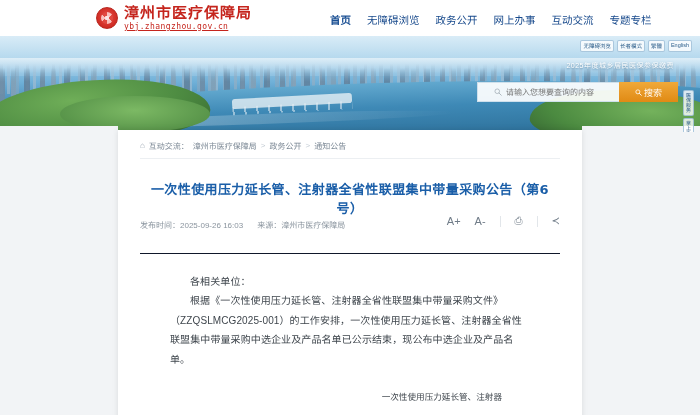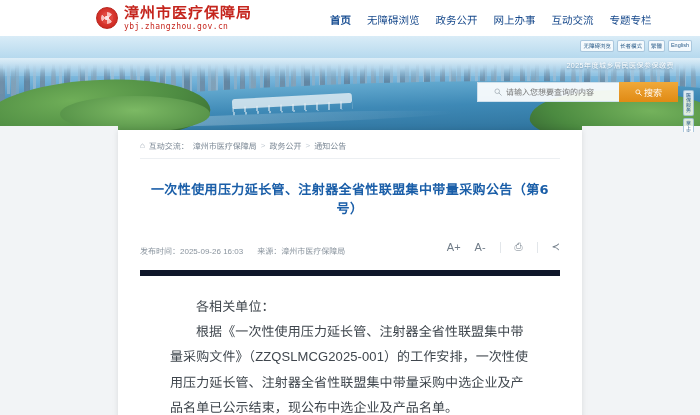--- a/index.html
+++ b/index.html
@@ -65,20 +65,21 @@
     letter-spacing: 1px;
     white-space: nowrap;
     font-family: "DejaVu Sans", "Liberation Sans", sans-serif;
   }
   .logo-domain {
     font-size: 8px;
     color: #c5251d;
     letter-spacing: .4px;
     margin-top: 2px;
     font-family: "DejaVu Sans Mono", monospace;
+    text-decoration: underline;
   }
   .nav {
     position: absolute;
     left: 330px;
     top: 12px;
     display: flex;
     gap: 16px;
     font-size: 10.5px;
     color: #184a8c;
   }
@@ -297,28 +298,27 @@
     text-align: center;
     font-size: 13px;
     font-weight: bold;
     color: #1a5ea8;
     line-height: 1.45;
     letter-spacing: .4px;
     font-family: "DejaVu Sans", "Liberation Sans", sans-serif;
   }
 
   .meta-row {
-    margin-top: 26px;
     display: flex;
     align-items: center;
     font-size: 8px;
     color: #8a949e;
     position: relative;
-    padding-bottom: 14px;
-    border-bottom: 6px solid #0f172a;
+    padding-bottom: 23px;
+    border-bottom: 1px solid #0f172a;
   }
   .meta-left { display: flex; gap: 14px; }
   .meta-tools {
     position: absolute;
     right: 0;
     top: -3px;
     display: flex;
     align-items: center;
     gap: 14px;
     color: #6f7b87;
@@ -331,21 +331,21 @@
     align-items: center;
   }
   .tool.small { font-size: 10px; }
   .meta-divider {
     width: 1px; height: 11px; background: #e2e6ea;
   }
 
   .doc-body {
     margin-top: 18px;
     padding: 0 30px;
-    font-size: 13px;
+    font-size: 10px;
     line-height: 1.95;
     color: #3f464d;
     letter-spacing: .1px;
   }
   .doc-body p { text-indent: 0; }
   .doc-body p.indent { text-indent: 2em; }
   .attach-list { margin-top: 2px; }
   .attach-list p { text-indent: 2em; }
 
   .signature {

